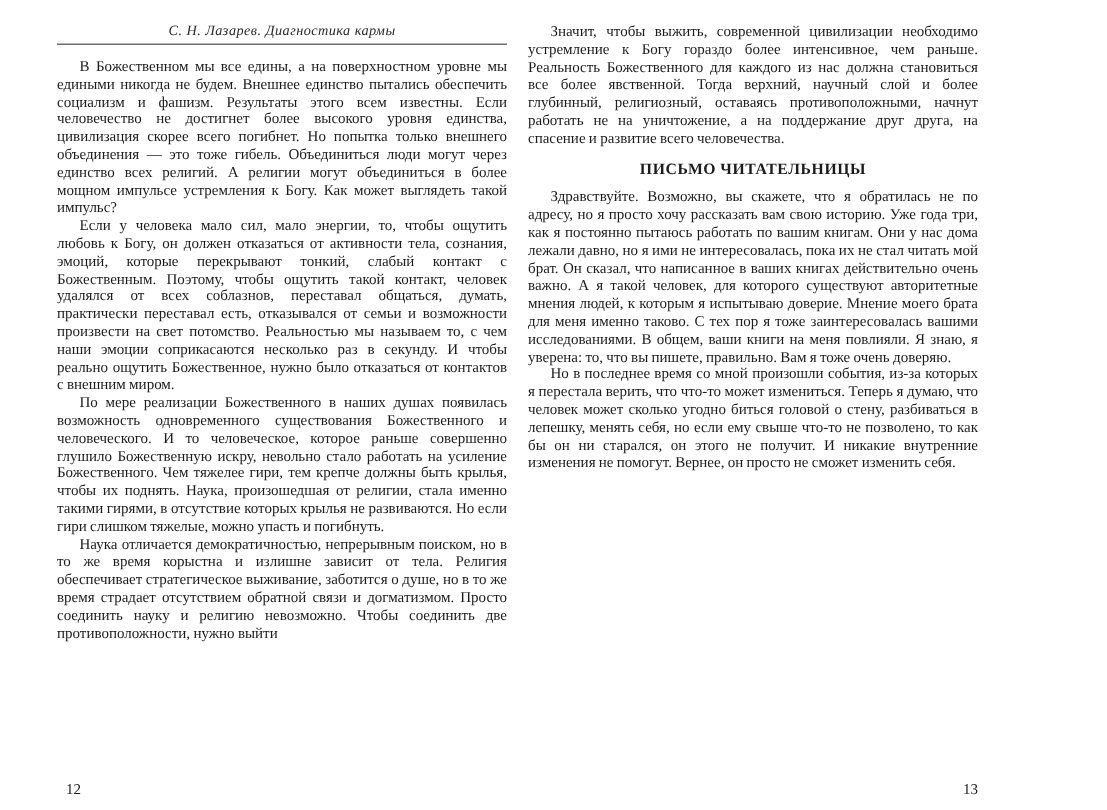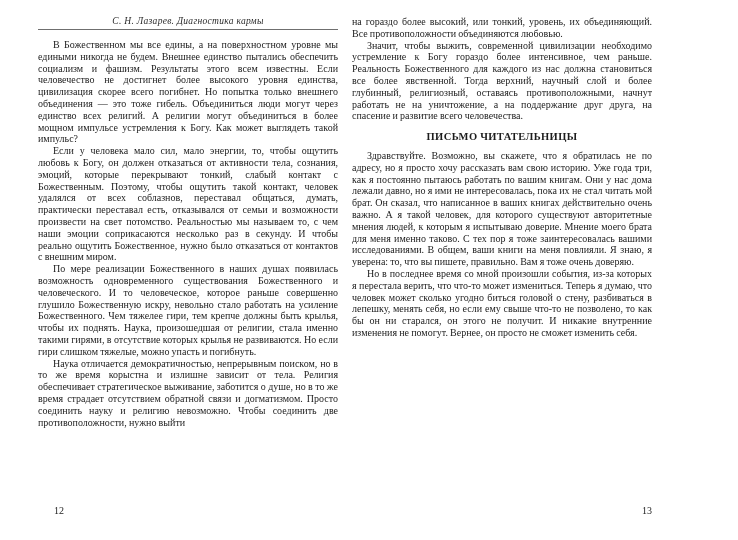--- a/index.html
+++ b/index.html
@@ -7,21 +7,21 @@
     width:738px; height:540px; overflow:hidden;
     background:#ffffff;
     font-family:"Liberation Serif","DejaVu Serif",serif;
     color:#1c1c1c;
     -webkit-font-smoothing:antialiased;
   }
   .spread {
     display:flex; justify-content:space-between;
     box-sizing:border-box;
     width:688px; height:540px;
-    padding:16px 36px 16px 38px;
+    padding:16px 36px 0 38px;
   }
   .page {
     position:relative;
     width:300px;
     display:flex; flex-direction:column;
   }
   .running-head {
     font-style:italic;
     text-align:center;
     font-size:9.5px;
@@ -48,42 +48,41 @@
     letter-spacing:0.4px;
     margin:9px 0 7px 0;
     font-family:Liberation Serif, serif;
   }
   .page-number {
     position:absolute;
     bottom:8px;
     font-size:10px;
     color:#1c1c1c;
   }
-  .page-number.outer-left  { left:16px; }
+  .page-number.outer-left  { left:6px; }
   .page-number.outer-right { right:0; }
 </style>
 </head>
 <body>
 
 <div class="spread">
 
   <div class="page">
     <div class="running-head">С. Н. Лазарев. Диагностика кармы</div>
     <div class="page-body">
         <p class="para indent">В Божественном мы все едины, а на поверхностном уровне мы едиными никогда не будем. Внешнее единство пытались обеспечить социализм и фашизм. Результаты этого всем известны. Если человечество не достигнет более высокого уровня единства, цивилизация скорее всего погибнет. Но попытка только внешнего объединения — это тоже гибель. Объединиться люди могут через единство всех религий. А религии могут объединиться в более мощном импульсе устремления к Богу. Как может выглядеть такой импульс?</p>
         <p class="para indent">Если у человека мало сил, мало энергии, то, чтобы ощутить любовь к Богу, он должен отказаться от активности тела, сознания, эмоций, которые перекрывают тонкий, слабый контакт с Божественным. Поэтому, чтобы ощутить такой контакт, человек удалялся от всех соблазнов, переставал общаться, думать, практически переставал есть, отказывался от семьи и возможности произвести на свет потомство. Реальностью мы называем то, с чем наши эмоции соприкасаются несколько раз в секунду. И чтобы реально ощутить Божественное, нужно было отказаться от контактов с внешним миром.</p>
         <p class="para indent">По мере реализации Божественного в наших душах появилась возможность одновременного существования Божественного и человеческого. И то человеческое, которое раньше совершенно глушило Божественную искру, невольно стало работать на усиление Божественного. Чем тяжелее гири, тем крепче должны быть крылья, чтобы их поднять. Наука, произошедшая от религии, стала именно такими гирями, в отсутствие которых крылья не развиваются. Но если гири слишком тяжелые, можно упасть и погибнуть.</p>
         <p class="para indent">Наука отличается демократичностью, непрерывным поиском, но в то же время корыстна и излишне зависит от тела. Религия обеспечивает стратегическое выживание, заботится о душе, но в то же время страдает отсутствием обратной связи и догматизмом. Просто соединить науку и религию невозможно. Чтобы соединить две противоположности, нужно выйти</p>
       </div>
     <div class="page-number outer-left">12</div>
   </div>
 
   <div class="page">
     <div class="page-body">
-        <p class="para">на гораздо более высокий, или тонкий, уровень, их объединяющий. Все противоположности объединяются любовью.</p>
         <p class="para indent">Значит, чтобы выжить, современной цивилизации необходимо устремление к Богу гораздо более интенсивное, чем раньше. Реальность Божественного для каждого из нас должна становиться все более явственной. Тогда верхний, научный слой и более глубинный, религиозный, оставаясь противоположными, начнут работать не на уничтожение, а на поддержание друг друга, на спасение и развитие всего человечества.</p>
         <h2 class="section-heading">ПИСЬМО ЧИТАТЕЛЬНИЦЫ</h2>
         <p class="para indent">Здравствуйте. Возможно, вы скажете, что я обратилась не по адресу, но я просто хочу рассказать вам свою историю. Уже года три, как я постоянно пытаюсь работать по вашим книгам. Они у нас дома лежали давно, но я ими не интересовалась, пока их не стал читать мой брат. Он сказал, что написанное в ваших книгах действительно очень важно. А я такой человек, для которого существуют авторитетные мнения людей, к которым я испытываю доверие. Мнение моего брата для меня именно таково. С тех пор я тоже заинтересовалась вашими исследованиями. В общем, ваши книги на меня повлияли. Я знаю, я уверена: то, что вы пишете, правильно. Вам я тоже очень доверяю.</p>
         <p class="para indent">Но в последнее время со мной произошли события, из-за которых я перестала верить, что что-то может измениться. Теперь я думаю, что человек может сколько угодно биться головой о стену, разбиваться в лепешку, менять себя, но если ему свыше что-то не позволено, то как бы он ни старался, он этого не получит. И никакие внутренние изменения не помогут. Вернее, он просто не сможет изменить себя.</p>
       </div>
     <div class="page-number outer-right">13</div>
   </div>
 
 </div>
 

